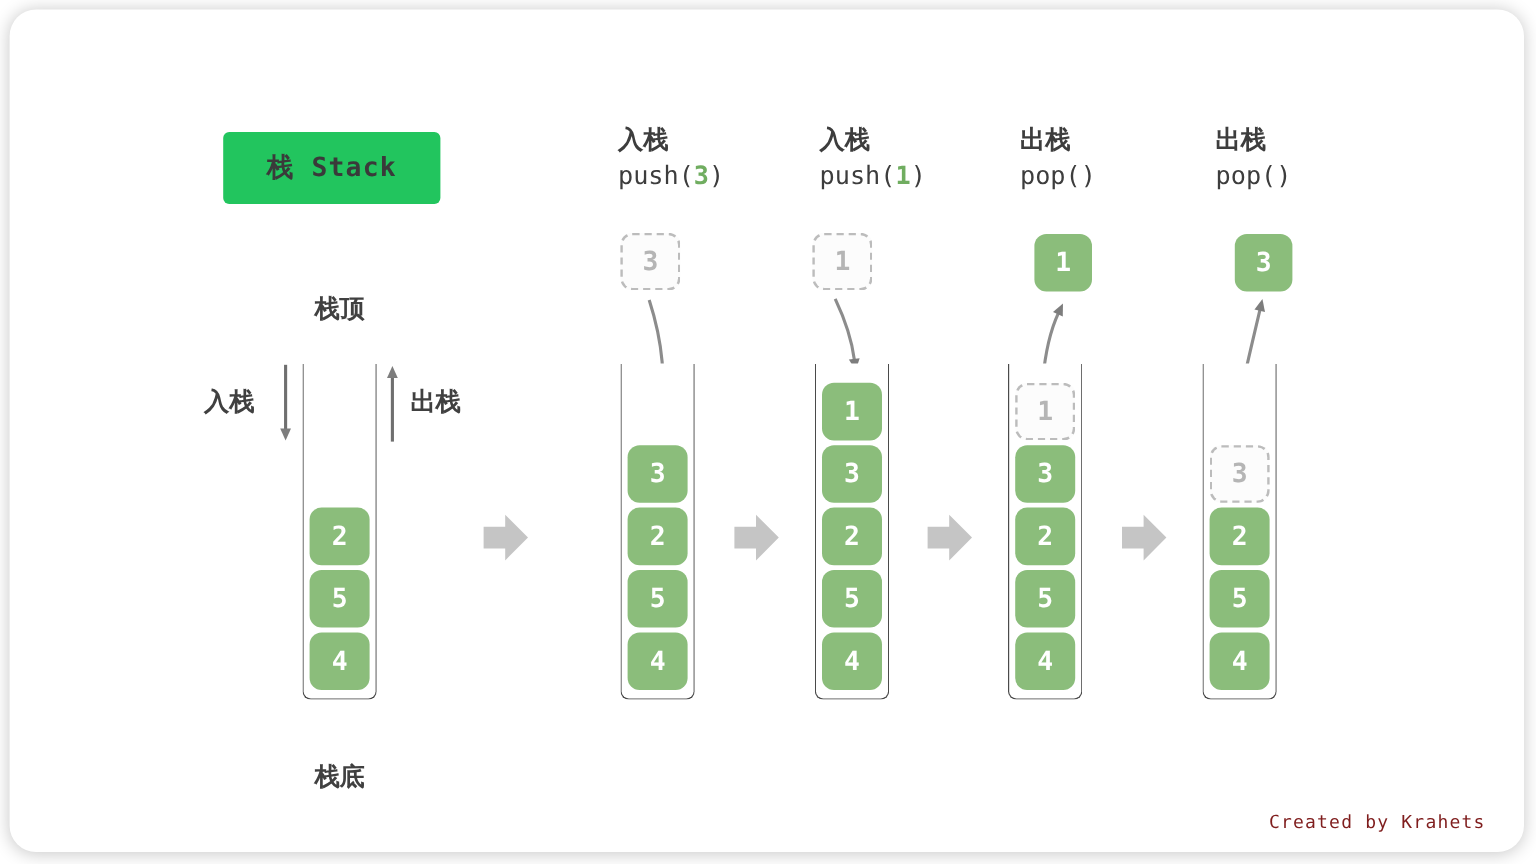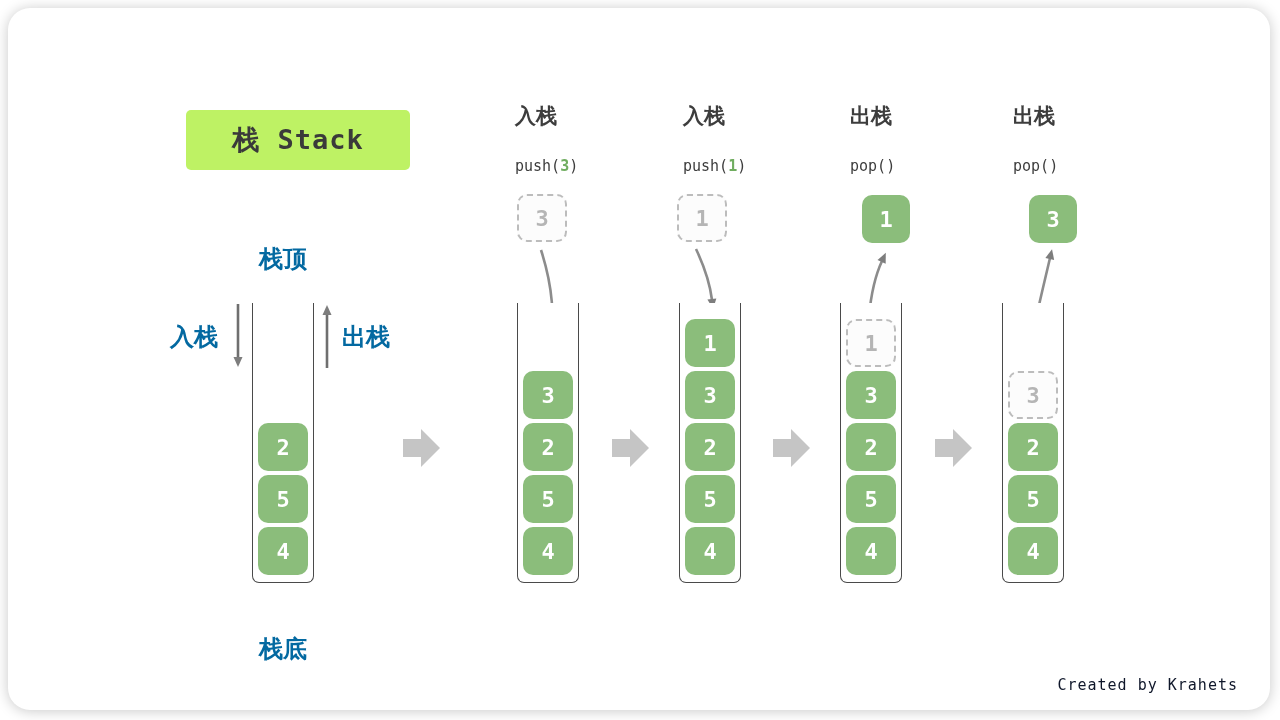--- a/index.html
+++ b/index.html
@@ -1,30 +1,30 @@
 <!DOCTYPE html>
 <html><head>
 <meta charset="utf-8">
 <style>
   html,body{margin:0;padding:0;width:1280px;height:720px;background:#ffffff;
     font-family:"DejaVu Sans",sans-serif;-webkit-font-smoothing:antialiased;}
   .card{position:absolute;left:8px;top:8px;width:1262px;height:702px;background:#ffffff;
     border-radius:22px;box-shadow:0 1px 14px rgba(0,0,0,0.22);}
   .stage{position:absolute;left:0;top:0;width:1280px;height:720px;}
 
-  .title-box{position:absolute;left:186px;top:110px;width:224px;height:60px;
-    background:#bef264;border-radius:5px;display:flex;align-items:center;justify-content:center;
-    font-family:"DejaVu Sans Mono",monospace;font-size:27px;font-weight:700;color:#3a3a3a;letter-spacing:1px;}
+  .title-box{position:absolute;left:186px;top:110px;width:181px;height:60px;
+    background:#22c55e;border-radius:5px;display:flex;align-items:center;justify-content:center;
+    font-family:"DejaVu Sans Mono",monospace;font-size:22px;font-weight:700;color:#3a3a3a;letter-spacing:1px;}
 
   .op-header{position:absolute;top:102px;}
   .op-label{font-size:21px;font-weight:700;color:#3d3d3d;}
-  .op-code{margin-top:27px;font-family:"DejaVu Sans Mono",monospace;font-size:15px;color:#3d3d3d;}
+  .op-code{margin-top:4px;font-family:"DejaVu Sans Mono",monospace;font-size:21px;color:#3d3d3d;}
   .op-code .green{color:#70ad60;font-weight:700;}
 
-  .annot{position:absolute;font-size:24px;font-weight:700;color:#0369a1;}
+  .annot{position:absolute;font-size:21px;font-weight:700;color:#404040;}
   .annot.centered{width:62px;text-align:center;}
 
   .float-box{position:absolute;width:48px;height:48px;border-radius:10px;
     display:flex;align-items:center;justify-content:center;
     font-family:"DejaVu Sans Mono",monospace;font-size:22px;font-weight:700;}
   .float-box.solid{background:#8bbd7b;color:#ffffff;}
   .float-box.ghostbox{width:50px;height:48px;background:#fcfcfc;border:2px dashed #bcbcbc;
     color:#b5b5b5;box-sizing:border-box;}
 
   .stack-container{position:absolute;top:303px;width:62px;height:280px;box-sizing:border-box;
@@ -32,21 +32,21 @@
     border-radius:0 0 7px 7px;display:flex;flex-direction:column;justify-content:flex-end;
     align-items:center;gap:4px;padding-bottom:7px;background:#ffffff;}
   .cell{width:50px;height:48px;border-radius:10px;background:#8bbd7b;color:#ffffff;
     display:flex;align-items:center;justify-content:center;flex:0 0 auto;box-sizing:border-box;
     font-family:"DejaVu Sans Mono",monospace;font-size:22px;font-weight:700;}
   .cell.ghost{background:#fcfcfc;border:2px dashed #bcbcbc;color:#b5b5b5;}
 
   .arrow-layer{position:absolute;left:0;top:0;pointer-events:none;}
 
   .watermark{position:absolute;left:1038px;top:676px;width:200px;text-align:right;
-    font-family:"DejaVu Sans Mono",monospace;font-size:15px;color:#0f172a;letter-spacing:1px;}
+    font-family:"DejaVu Sans Mono",monospace;font-size:15px;color:#7f1d1d;letter-spacing:1px;}
 </style>
 </head>
 <body>
 
 <div class="card"></div>
 <div class="stage">
 
   <svg class="arrow-layer" width="1280" height="720" viewBox="0 0 1280 720">
     <defs>
       <marker id="ah" markerUnits="userSpaceOnUse" markerWidth="13" markerHeight="13" refX="2" refY="6" orient="auto">

